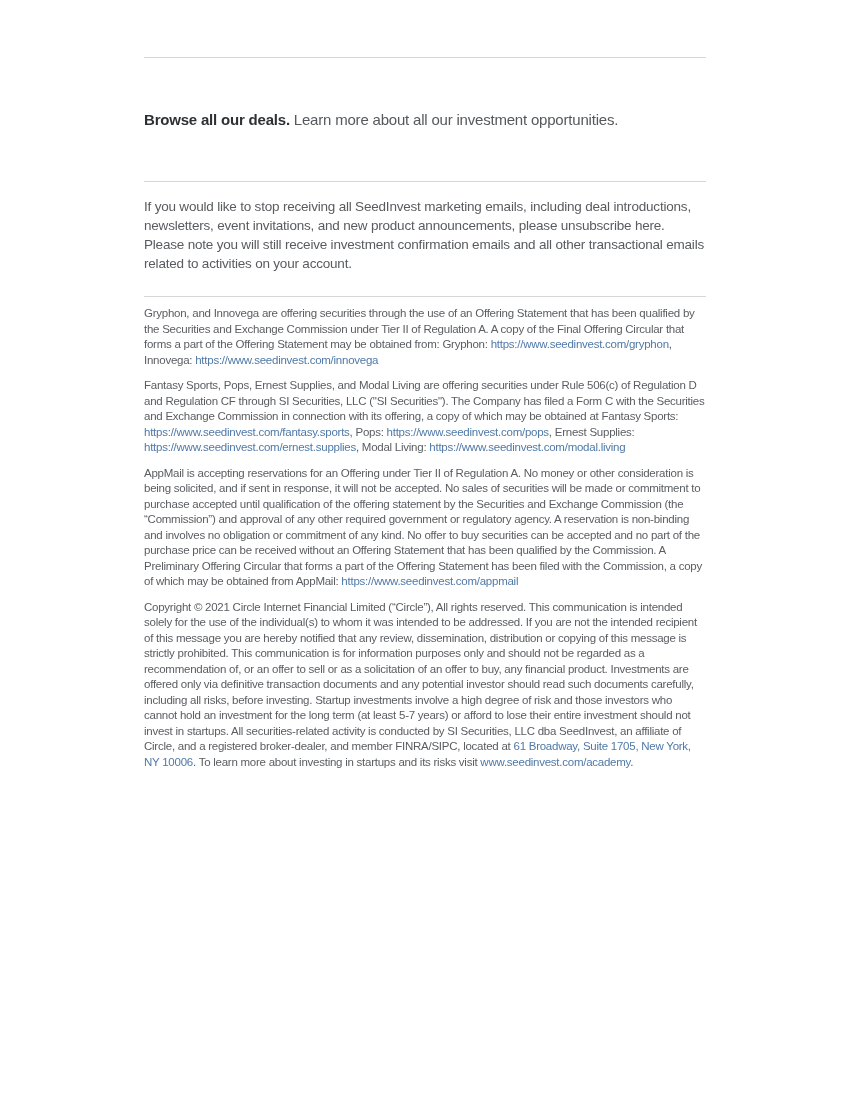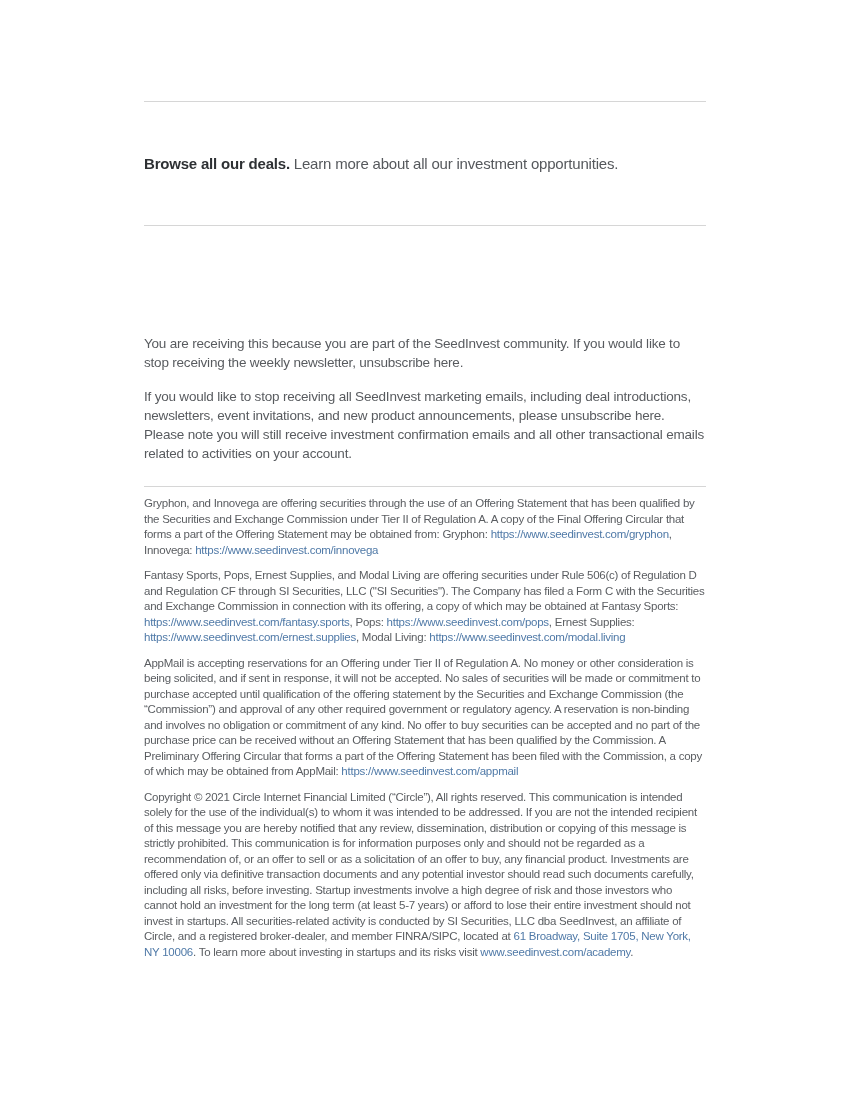--- a/index.html
+++ b/index.html
@@ -9,21 +9,21 @@
     font-family: "Liberation Sans", sans-serif;
   }
   body {
     width: 850px;
     height: 1100px;
     overflow: hidden;
   }
   .page {
     width: 562px;
     margin: 0 auto;
-    padding-top: 101px;
+    padding-top: 57px;
   }
   hr.rule {
     border: 0;
     border-top: 1px solid #d6d6d6;
     margin: 0;
     height: 0;
   }
   .banner {
     margin: 52px 0 0 0;
     font-size: 15px;
@@ -75,21 +75,20 @@
 
   <hr class="rule">
 
   <p class="banner">
     <span class="lead">Browse all our deals.</span><span> Learn more about all our investment opportunities.</span>
   </p>
 
   <hr class="rule rule-mid">
 
   <div class="community">
-    <p class="first">You are receiving this because you are part of the SeedInvest community. If you would like to stop receiving the weekly newsletter, unsubscribe here.</p>
     <p>If you would like to stop receiving all SeedInvest marketing emails, including deal introductions, newsletters, event invitations, and new product announcements, please unsubscribe here. Please note you will still receive investment confirmation emails and all other transactional emails related to activities on your account.</p>
   </div>
 
   <hr class="rule rule-legal">
 
   <div class="legal">
 
     <p class="first">
       <span>Gryphon, and Innovega are offering securities through the use of an Offering Statement that has been qualified by the Securities and Exchange Commission under Tier II of Regulation A. A copy of the Final Offering Circular that forms a part of the Offering Statement may be obtained from: Gryphon: </span><a class="lnk">https://www.seedinvest.com/gryphon</a><span>, Innovega: </span><a class="lnk">https://www.seedinvest.com/innovega</a>
     </p>

